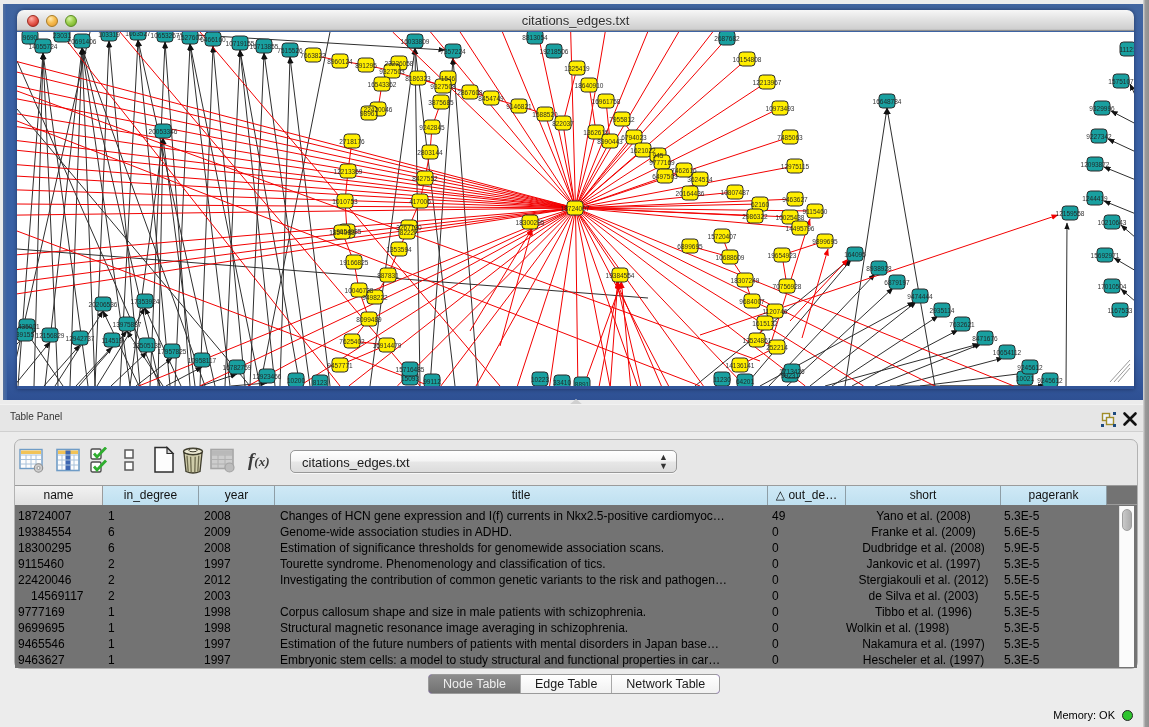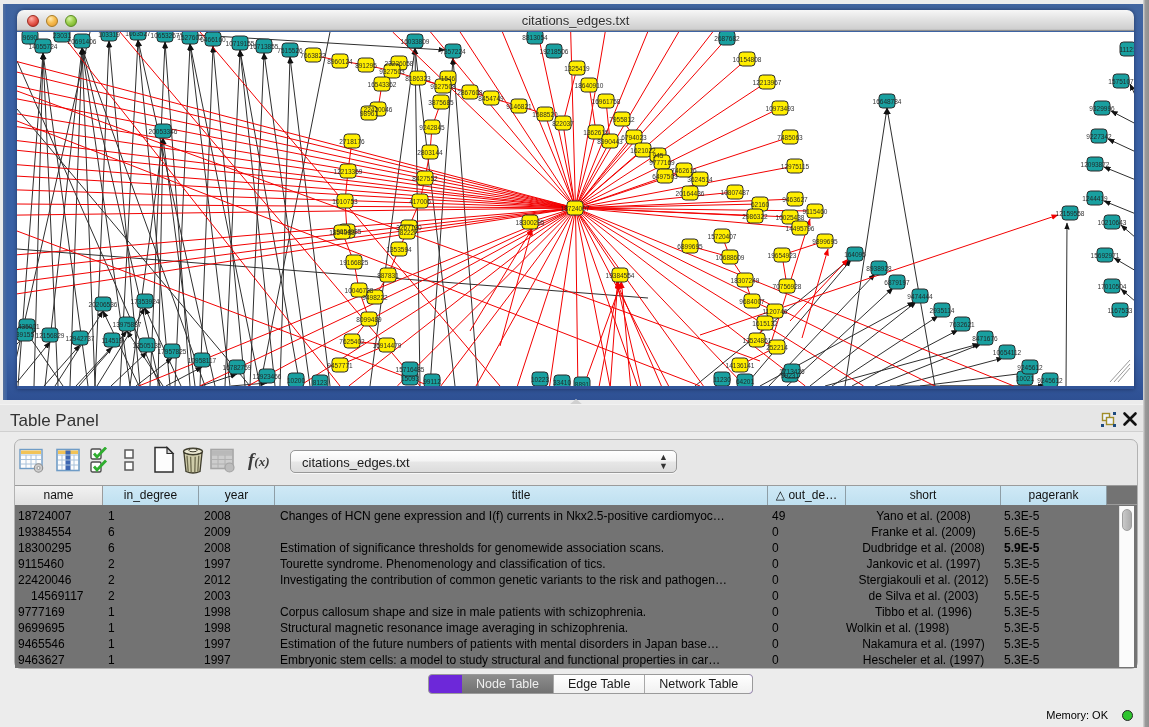--- a/index.html
+++ b/index.html
@@ -25,21 +25,21 @@
 #ly { left:29px; background:radial-gradient(circle at 35% 28%,#ffe9b0 0%,#f6bd4f 45%,#e9a23b 80%,#9a6a1a 100%); border:1px solid #a87b24;}
 #lg { left:48px; background:radial-gradient(circle at 35% 28%,#d7f5a8 0%,#9ed04e 45%,#7bb52e 80%,#4e7d18 100%); border:1px solid #5b8c23;}
 #canvas { position:absolute; left:0; top:22px; width:1117px; height:354px;
   background:#ffffff; overflow:hidden; }
 #rightstrip { position:absolute; right:0; top:0; width:6px; height:727px;
   background:linear-gradient(90deg,#d9d9d9 0%,#9a9a9a 40%,#8f8f8f 100%); }
 
 
 #tpbar { position:absolute; left:0; top:404px; width:1143px; height:28px;
   background:#e6e6e6; border-top:1px solid #f2f2f2; border-bottom:1px solid #d0d0d0; }
-#tpbar .lab { position:absolute; left:10px; top:6px; font-size:17px; color:#333; }
+#tpbar .lab { position:absolute; left:10px; top:6px; font-size:10px; color:#333; }
 #tp-float { position:absolute; left:1101px; top:7px; width:15px; height:15px; }
 #tp-close { position:absolute; left:1122px; top:6px; width:16px; height:16px; }
 
 #inset { position:absolute; left:14px; top:439px; width:1124px; height:230px;
   background:#e7e7e7; border:1px solid #b2b2b2; border-radius:7px; }
 
 
 #toolbar { position:absolute; left:0px; top:444px; height:36px; }
 .ticon { position:absolute; top:3px; }
 
@@ -62,27 +62,27 @@
 .row { position:absolute; left:0; width:1122px; height:16px; line-height:16px; color:#000; white-space:nowrap; }
 .c { position:absolute; top:0; overflow:hidden; }
 #vscroll { position:absolute; left:1104px; top:21px; width:15px; height:161px;
   background:#fbfbfb; border-left:1px solid #e3e3e3; }
 #vthumb { position:absolute; left:2px; top:3px; width:10px; height:22px;
   background:linear-gradient(90deg,#c9c9c9,#ababab); border-radius:5px; border:1px solid #9e9e9e;}
 
 
 #tabs { position:absolute; left:428px; top:674px; height:20px; display:flex;
   border:1px solid #9a9a9a; border-radius:4px; overflow:hidden;
-  background:#6d28d9;padding-left:33px; }
+  background:#6d28d9; }
 .tab { height:20px; line-height:19px; font-size:12.5px; padding:0 14px; color:#1a1a1a;
   background:linear-gradient(180deg,#ffffff,#efefef); border-right:1px solid #a8a8a8; }
 .tab.sel { background:linear-gradient(180deg,#8d8d8d,#6f6f6f); color:#efefef; }
 .tab:last-child { border-right:none; }
 
-#memstat { position:absolute; right:41px; top:709px; font-size:11px; color:#000; }
+#memstat { position:absolute; right:34px; top:709px; font-size:11px; color:#000; }
 #memdot { position:absolute; left:1122px; top:710px; width:11px; height:11px;
   border-radius:50%; background:#2fc52f; border:1.5px solid #262626; }
 </style>
 </head>
 <body>
 <div id="root">
   <div id="bluepanel">
     <div id="macwin">
       <div id="titlebar">
         <div class="light" id="lr"></div>
@@ -745,32 +745,33 @@
         <span class="c" style="left:189px;width:70px;">2008</span>
         <span class="c" style="left:265px;width:487px;">Changes of HCN gene expression and I(f) currents in Nkx2.5-positive cardiomyoc…</span>
         <span class="c" style="left:757px;width:73px;">49</span>
         <span class="c" style="left:831px;width:155px;text-align:center;">Yano et al. (2008)</span>
         <span class="c" style="left:989px;width:100px;">5.3E-5</span>
       </div>
 <div class="row" style="top:39px;">
         <span class="c" style="left:3px;width:84px;">19384554</span>
         <span class="c" style="left:93px;width:90px;">6</span>
         <span class="c" style="left:189px;width:70px;">2009</span>
+        <span class="c" style="left:265px;width:487px;">Genome-wide association studies in ADHD.</span>
         <span class="c" style="left:757px;width:73px;">0</span>
         <span class="c" style="left:831px;width:155px;text-align:center;">Franke et al. (2009)</span>
         <span class="c" style="left:989px;width:100px;">5.6E-5</span>
       </div>
 <div class="row" style="top:55px;">
         <span class="c" style="left:3px;width:84px;">18300295</span>
         <span class="c" style="left:93px;width:90px;">6</span>
         <span class="c" style="left:189px;width:70px;">2008</span>
         <span class="c" style="left:265px;width:487px;">Estimation of significance thresholds for genomewide association scans.</span>
         <span class="c" style="left:757px;width:73px;">0</span>
         <span class="c" style="left:831px;width:155px;text-align:center;">Dudbridge et al. (2008)</span>
-        <span class="c" style="left:989px;width:100px;font-weight:bold;">5.9E-5</span>
+        <span class="c" style="left:989px;width:100px;">5.9E-5</span>
       </div>
 <div class="row" style="top:71px;">
         <span class="c" style="left:3px;width:84px;">9115460</span>
         <span class="c" style="left:93px;width:90px;">2</span>
         <span class="c" style="left:189px;width:70px;">1997</span>
         <span class="c" style="left:265px;width:487px;">Tourette syndrome. Phenomenology and classification of tics.</span>
         <span class="c" style="left:757px;width:73px;">0</span>
         <span class="c" style="left:831px;width:155px;text-align:center;">Jankovic et al. (1997)</span>
         <span class="c" style="left:989px;width:100px;">5.3E-5</span>
       </div>

